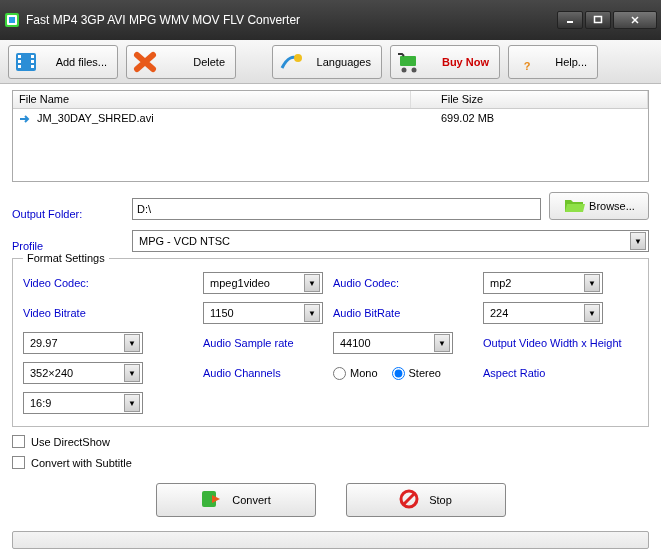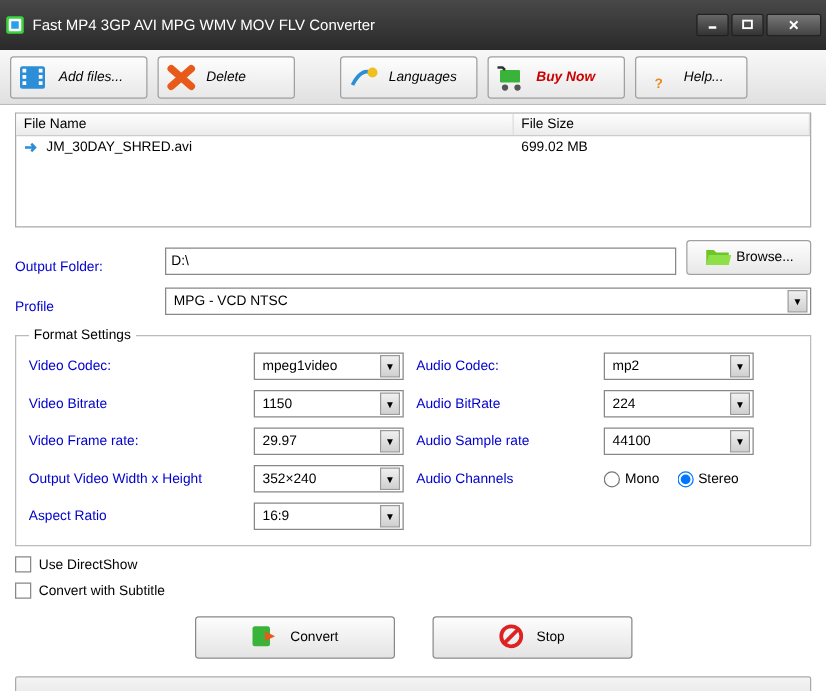--- a/index.html
+++ b/index.html
@@ -6,39 +6,39 @@
 body { background: #fff; width: 661px; height: 553px; overflow: hidden; }
 .titlebar { height: 40px; background: linear-gradient(to bottom, #484848, #2a2a2a); display: flex; align-items: center; padding: 0 4px; color: #fff; }
 .titlebar .appicon { width: 16px; height: 16px; margin-right: 6px; }
 .titlebar .title { flex: 1; font-size: 12px; }
 .winbtns { display: flex; gap: 2px; }
 .winbtn { width: 26px; height: 18px; background: linear-gradient(to bottom, #666, #333); border: 1px solid #222; display: flex; align-items: center; justify-content: center; color: #fff; font-size: 10px; border-radius: 2px; }
 .winbtn.close { width: 44px; background: linear-gradient(to bottom, #777, #444); }
 .toolbar { height: 44px; background: linear-gradient(to bottom, #f8f8f8, #e0e0e0); border-bottom: 1px solid #bbb; display: flex; align-items: center; padding: 4px 8px; gap: 8px; }
 .tbtn { height: 34px; background: linear-gradient(to bottom, #fdfdfd, #e8e8e8); border: 1px solid #a0a0a0; border-radius: 3px; display: flex; align-items: center; padding: 0 10px 0 4px; gap: 6px; cursor: pointer; min-width: 110px; }
 .tbtn .ico { width: 28px; height: 26px; display: flex; align-items: center; justify-content: center; }
-.tbtn .lbl { flex: 1; text-align: left; color: #000; font-style: italic; }
+.tbtn .lbl { flex: 1; text-align: right; color: #000; }
 .tbtn .lbl.red { color: #c00; font-weight: bold; }
 .content { padding: 6px 12px; }
 .filelist { border: 1px solid #aaa; background: #fff; height: 92px; }
 .flhdr { display: flex; background: linear-gradient(to bottom, #fefefe, #ececec); border-bottom: 1px solid #ccc; height: 18px; }
 .flhdr .col { padding: 2px 6px; border-right: 1px solid #ddd; }
 .col-name { width: 398px; }
-.col-size { flex: 1; }
+.col-size { flex: 1; margin-left: 24px; }
 .flrow { display: flex; height: 18px; align-items: center; }
 .flrow .col { padding: 1px 6px; }
 .flrow .fileicon { display: inline-block; width: 12px; height: 10px; vertical-align: middle; margin-right: 3px; }
 .formrow { display: flex; align-items: flex-end; margin-top: 10px; }
 .formrow .flabel { width: 120px; color: #0000cc; }
 .txtinput { flex: 1; height: 22px; border: 1px solid #888; padding: 2px 4px; background: #fff; }
 .browsebtn { width: 100px; height: 28px; margin-left: 8px; background: linear-gradient(to bottom, #fdfdfd, #e8e8e8); border: 1px solid #a0a0a0; border-radius: 3px; display: flex; align-items: center; justify-content: center; gap: 4px; cursor: pointer; }
 .combo { height: 22px; border: 1px solid #888; background: #fff; display: flex; align-items: center; padding: 0 2px 0 6px; }
 .combo .ctxt { flex: 1; }
 .combo .carrow { width: 16px; height: 18px; background: linear-gradient(to bottom, #f0f0f0, #d0d0d0); border: 1px solid #999; display: flex; align-items: center; justify-content: center; font-size: 8px; }
-fieldset { border: 1px solid #bbb; margin-top: 10px; padding: 8px 10px 12px; }
+fieldset { border: 1px solid #bbb; padding: 8px 10px 12px; }
 legend { padding: 0 4px; color: #000; }
 .fsgrid { display: grid; grid-template-columns: 180px 130px 150px 150px; row-gap: 8px; align-items: center; }
 .fslabel { color: #0000cc; }
 .fscombo { width: 120px; }
 .radiogrp { display: flex; gap: 14px; align-items: center; }
 .radiogrp label { display: flex; align-items: center; gap: 4px; }
 .chkrow { display: flex; align-items: center; gap: 6px; margin-top: 8px; }
 .chk { width: 13px; height: 13px; border: 1px solid #888; background: #fff; }
 .actionrow { display: flex; justify-content: center; gap: 30px; margin-top: 14px; }
 .bigbtn { width: 160px; height: 34px; background: linear-gradient(to bottom, #fdfdfd, #e4e4e4); border: 1px solid #888; border-radius: 3px; display: flex; align-items: center; justify-content: center; gap: 10px; font-size: 15px; cursor: pointer; }
@@ -187,21 +187,20 @@
       <div class="combo fscombo">
           <span class="ctxt">1150</span>
           <span class="carrow">▼</span>
         </div>
       <div class="fslabel">Audio BitRate</div>
       <div class="combo fscombo">
           <span class="ctxt">224</span>
           <span class="carrow">▼</span>
         </div>
 
-      <div class="fslabel">Video Frame rate:</div>
       <div class="combo fscombo">
           <span class="ctxt">29.97</span>
           <span class="carrow">▼</span>
         </div>
       <div class="fslabel">Audio Sample rate</div>
       <div class="combo fscombo">
           <span class="ctxt">44100</span>
           <span class="carrow">▼</span>
         </div>
 

